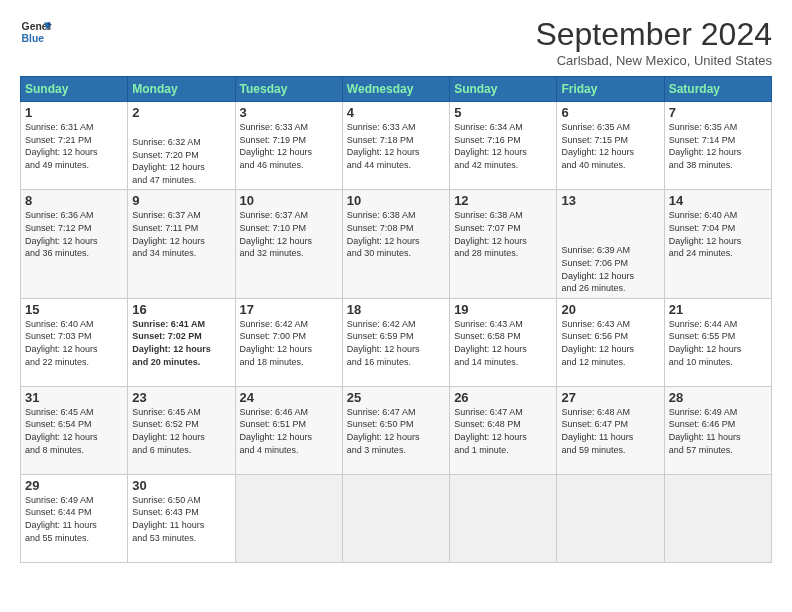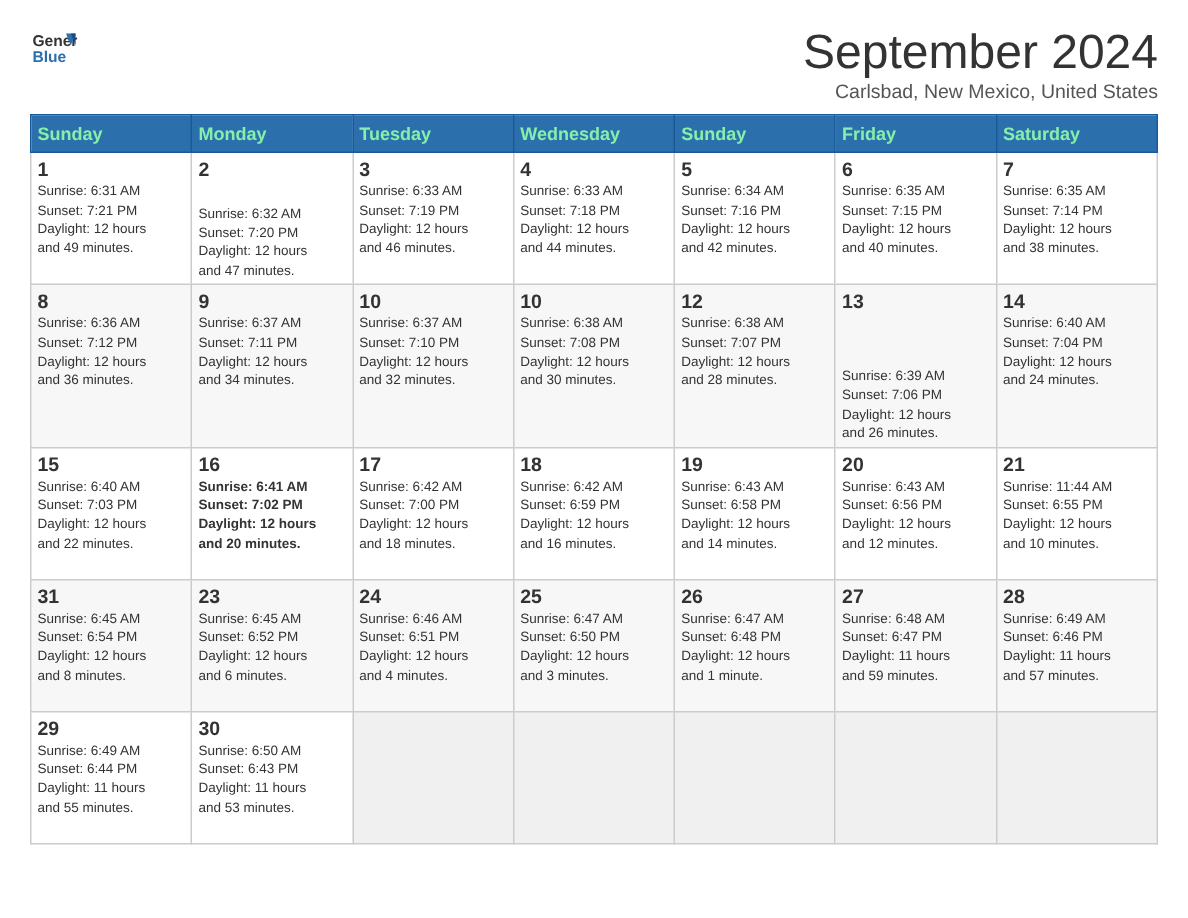--- a/index.html
+++ b/index.html
@@ -256,21 +256,21 @@
           </td>
           <td>
             <span class="day-num">20</span>
             <div class="day-info" style="white-space: pre-line;">Sunrise: 6:43 AM
 Sunset: 6:56 PM
 Daylight: 12 hours
 and 12 minutes.</div>
           </td>
           <td>
             <span class="day-num">21</span>
-            <div class="day-info" style="white-space: pre-line;">Sunrise: 11:44 AM
+            <div class="day-info" style="white-space: pre-line;">Sunrise: 6:44 AM
 Sunset: 6:55 PM
 Daylight: 12 hours
 and 10 minutes.</div>
           </td>
         </tr>
         <tr>
           <td>
             <span class="day-num">31</span>
             <div class="day-info" style="white-space: pre-line;">Sunrise: 6:45 AM
 Sunset: 6:54 PM

